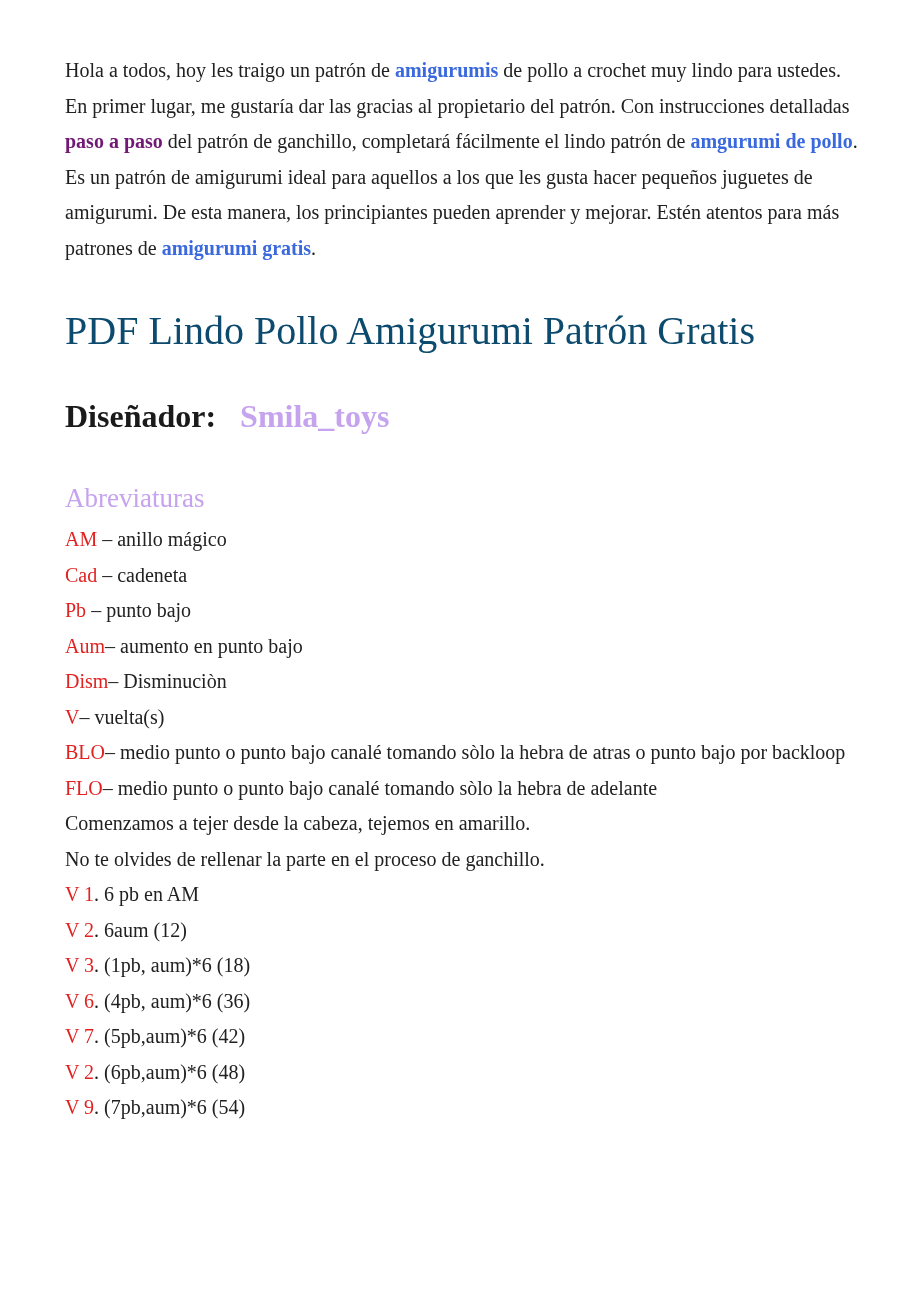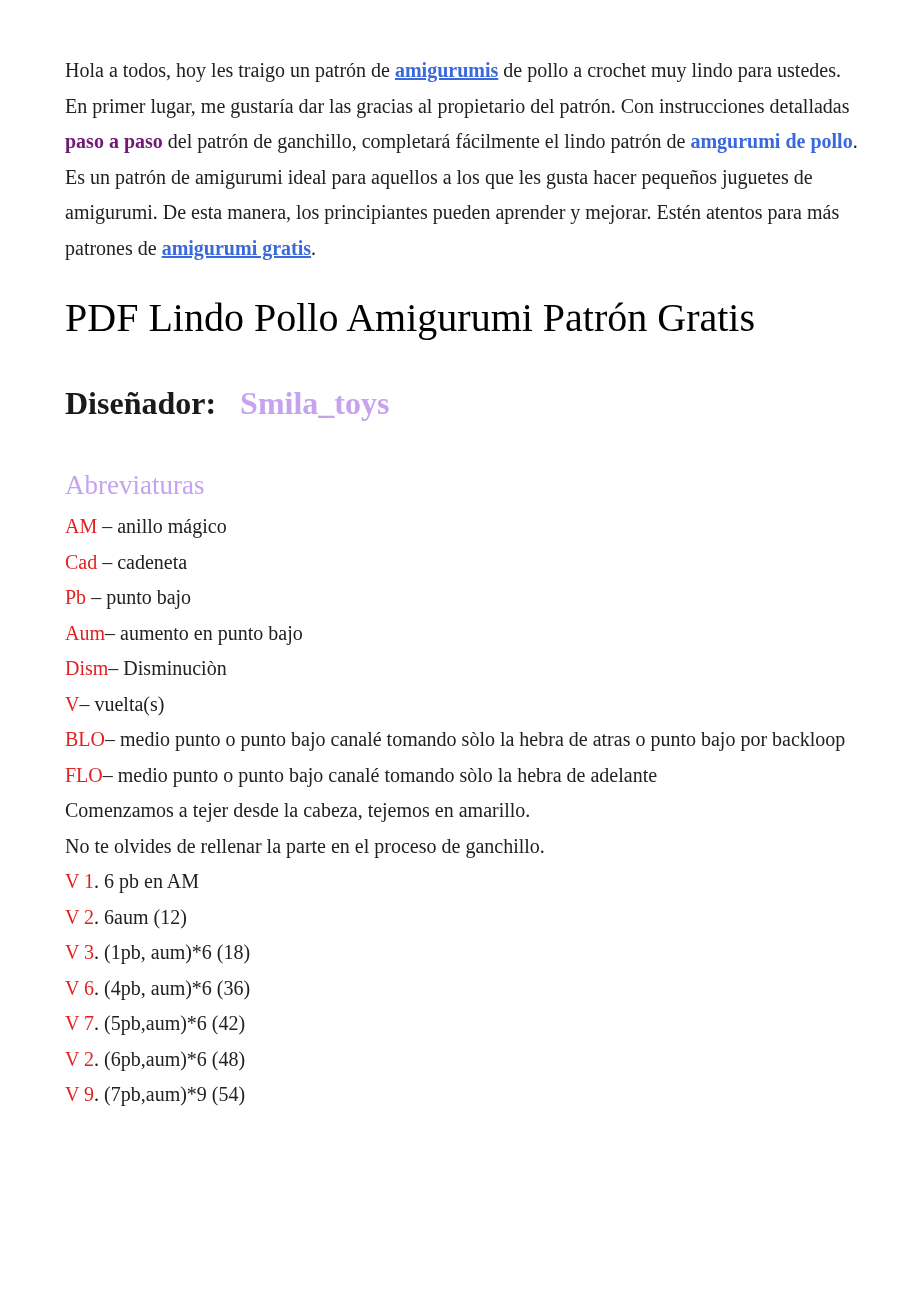--- a/index.html
+++ b/index.html
@@ -27,32 +27,31 @@
     margin: 0;
     color: #212121;
   }
   a.link {
     color: #3a68dd;
     font-weight: bold;
     text-decoration: none;
     cursor: pointer;
   }
   a.link.underline {
-    text-decoration: underline;
   }
   b.strong {
     font-weight: bold;
     color: #701a75;
   }
   h1.h1 {
     font-weight: 400;
     font-size: 40px;
     line-height: 46px;
-    margin: 29px 0 0 0;
-    color: #000000;
+    margin: 42px 0 0 0;
+    color: #0c4a6e;
   }
   h2.h2 {
     font-size: 32px;
     line-height: 40px;
     margin: 42px 0 0 0;
     color: #1a1a1a;
     font-weight: bold;
   }
   h2.h2 .designer-name {
     color: #c5a3ee;
@@ -102,16 +101,16 @@
   <p class="line">Comenzamos a tejer desde la cabeza, tejemos en amarillo.</p>
   <p class="line">No te olvides de rellenar la parte en el proceso de ganchillo.</p>
 
   <div>
     <p class="line"><span class="red">V 1</span><span>. 6 pb en AM</span></p>
     <p class="line"><span class="red">V 2</span><span>. 6aum (12)</span></p>
     <p class="line"><span class="red">V 3</span><span>. (1pb, aum)*6 (18)</span></p>
     <p class="line"><span class="red">V 6</span><span>. (4pb, aum)*6 (36)</span></p>
     <p class="line"><span class="red">V 7</span><span>. (5pb,aum)*6 (42)</span></p>
     <p class="line"><span class="red">V 2</span><span>. (6pb,aum)*6 (48)</span></p>
-    <p class="line"><span class="red">V 9</span><span>. (7pb,aum)*9 (54)</span></p>
+    <p class="line"><span class="red">V 9</span><span>. (7pb,aum)*6 (54)</span></p>
   </div>
 
 </div>
 
 </body></html>

